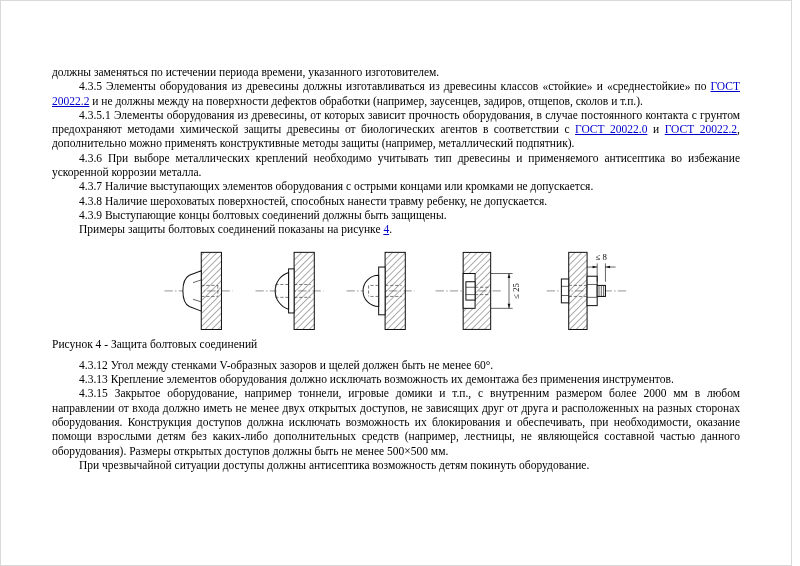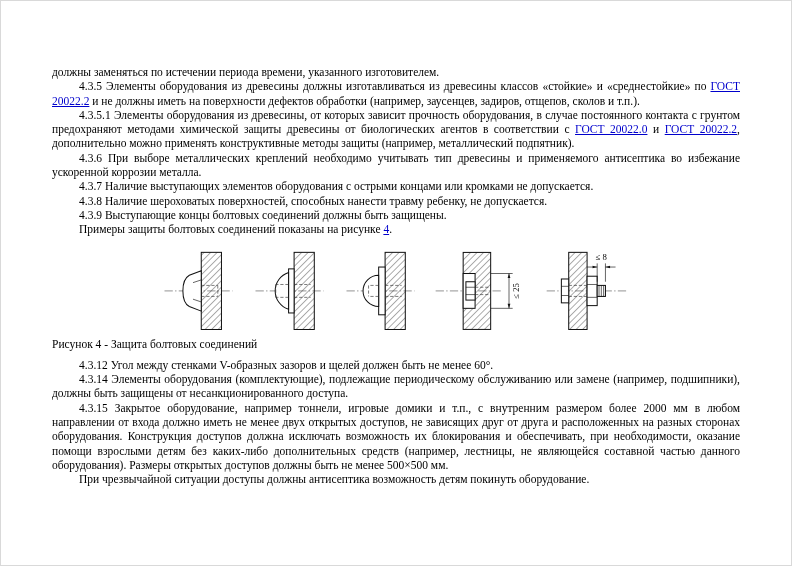--- a/index.html
+++ b/index.html
@@ -58,21 +58,21 @@
     <pattern id="hatch" width="5" height="5" patternUnits="userSpaceOnUse" patternTransform="rotate(45)">
       <line x1="0" y1="0" x2="0" y2="5" stroke="#3a3a3a" stroke-width="0.9"></line>
     </pattern>
   </defs>
 </svg>
 
 <div class="page">
 
   <p class="para noindent"><span>должны заменяться по истечении периода времени, указанного изготовителем.</span></p>
 
-  <p class="para"><span>4.3.5 Элементы оборудования из древесины должны изготавливаться из древесины классов «стойкие» и «среднестойкие» по </span><a href="#" class="gost">ГОСТ 20022.2</a><span> и не должны иметь на поверхности дефектов обработки (например, заусенцев, задиров, отщепов, сколов и т.п.).</span></p>
+  <p class="para"><span>4.3.5 Элементы оборудования из древесины должны изготавливаться из древесины классов «стойкие» и «среднестойкие» по </span><a href="#" class="gost">ГОСТ 20022.2</a><span> и не должны между на поверхности дефектов обработки (например, заусенцев, задиров, отщепов, сколов и т.п.).</span></p>
 
   <p class="para"><span>4.3.5.1 Элементы оборудования из древесины, от которых зависит прочность оборудования, в случае постоянного контакта с грунтом предохраняют методами химической защиты древесины от биологических агентов в соответствии с </span><a href="#" class="gost">ГОСТ 20022.0</a><span> и </span><a href="#" class="gost">ГОСТ 20022.2</a><span>, дополнительно можно применять конструктивные методы защиты (например, металлический подпятник).</span></p>
 
   <p class="para"><span>4.3.6 При выборе металлических креплений необходимо учитывать тип древесины и применяемого антисептика во избежание ускоренной коррозии металла.</span></p>
 
   <p class="para"><span>4.3.7 Наличие выступающих элементов оборудования с острыми концами или кромками не допускается.</span></p>
 
   <p class="para"><span>4.3.8 Наличие шероховатых поверхностей, способных нанести травму ребенку, не допускается.</span></p>
 
   <p class="para"><span>4.3.9 Выступающие концы болтовых соединений должны быть защищены.</span></p>
@@ -135,20 +135,20 @@
     </svg>
 
   </div>
 
   <p class="caption">Рисунок 4 - Защита болтовых соединений</p>
 
 
 
   <p class="para"><span>4.3.12 Угол между стенками V-образных зазоров и щелей должен быть не менее 60°.</span></p>
 
+  <p class="para"><span>4.3.13 Крепление элементов оборудования должно исключать возможность их демонтажа без применения инструментов.</span></p>
 
-  <p class="para"><span>4.3.14 Элементы оборудования (комплектующие), подлежащие периодическому обслуживанию или замене (например, подшипники), должны быть защищены от несанкционированного доступа.</span></p>
 
   <p class="para"><span>4.3.15 Закрытое оборудование, например тоннели, игровые домики и т.п., с внутренним размером более 2000 мм в любом направлении от входа должно иметь не менее двух открытых доступов, не зависящих друг от друга и расположенных на разных сторонах оборудования. Конструкция доступов должна исключать возможность их блокирования и обеспечивать, при необходимости, оказание помощи взрослыми детям без каких-либо дополнительных средств (например, лестницы, не являющейся составной частью данного оборудования). Размеры открытых доступов должны быть не менее 500×500 мм.</span></p>
 
   <p class="para"><span>При чрезвычайной ситуации доступы должны антисептика возможность детям покинуть оборудование.</span></p>
 
 </div>
 
 </body></html>

